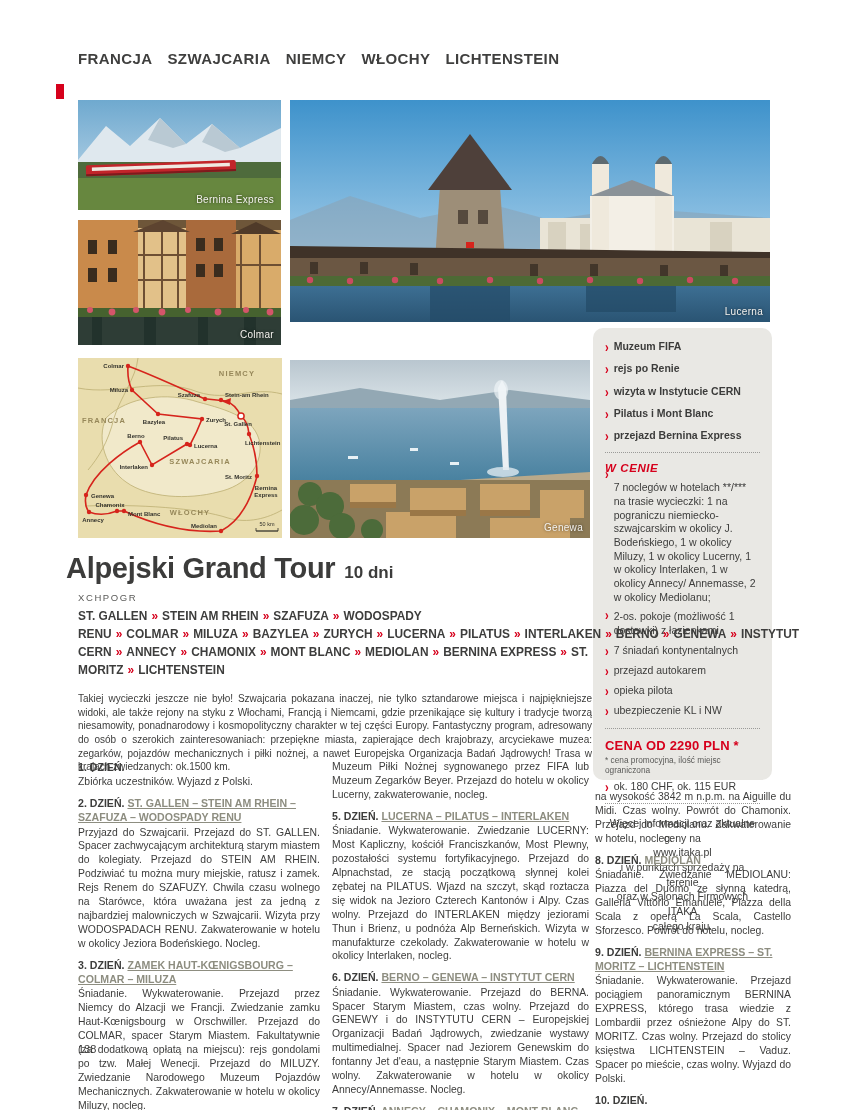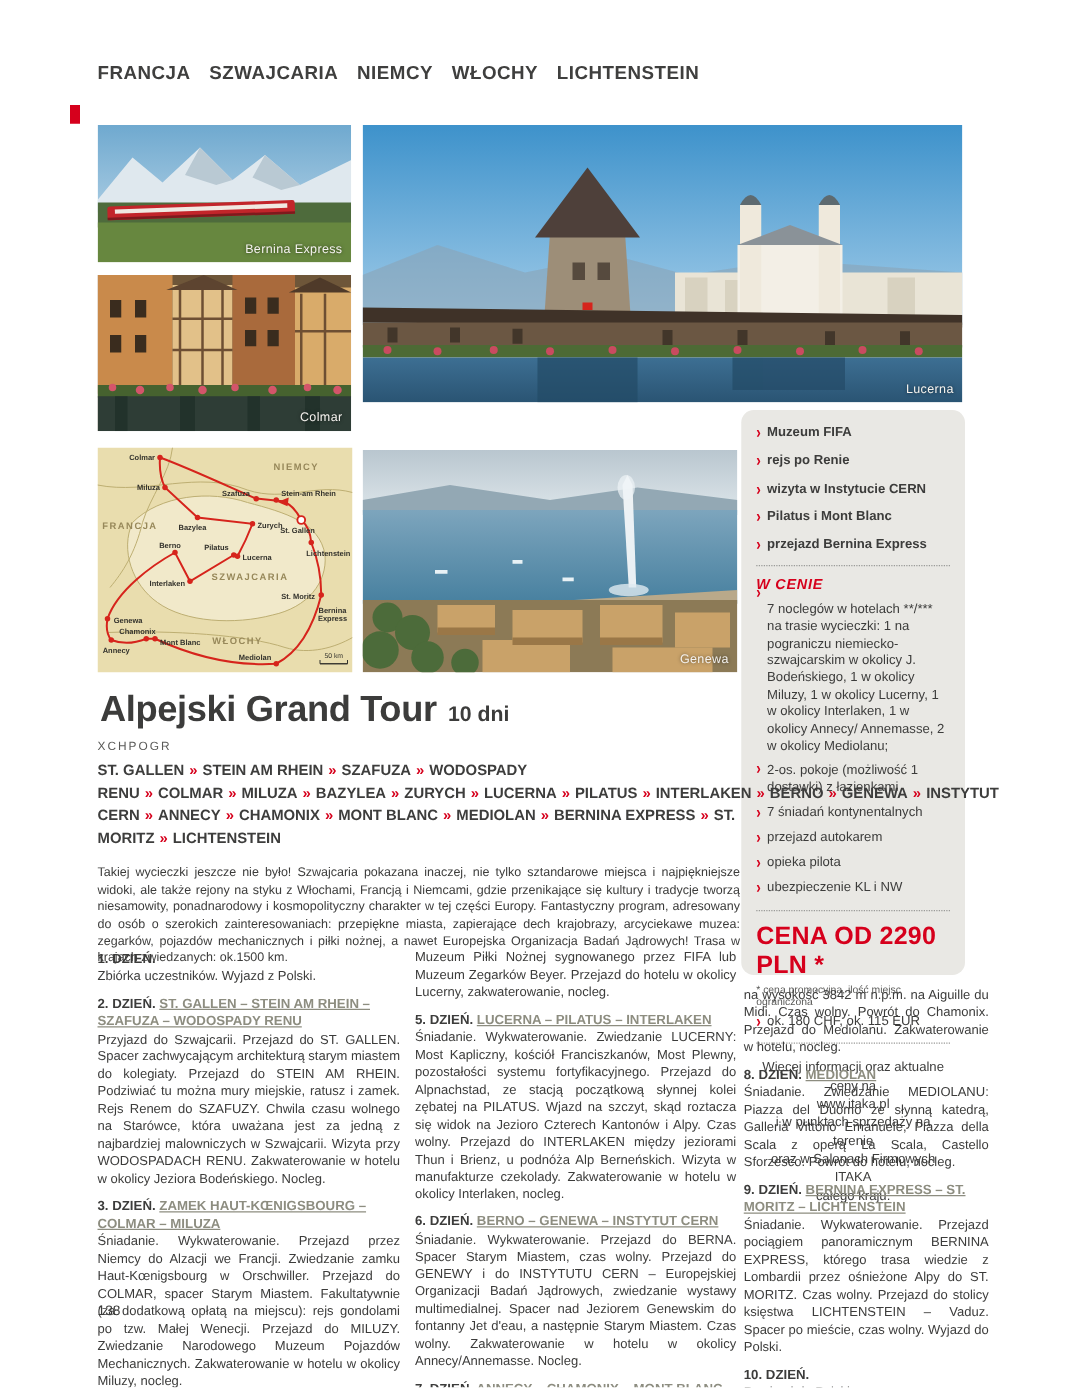--- a/index.html
+++ b/index.html
@@ -21,26 +21,26 @@
   .map-country{font-size:7.5px;font-weight:bold;fill:#97885a;letter-spacing:1.2px;}
   .map-scale{font-size:5.5px;fill:#33322c;}
   
   .sidebar{position:absolute;left:593px;top:328px;width:179px;height:452px;background:#e9e8e4;
            border-radius:10px;box-sizing:border-box;padding:12px 12px 8px;}
   .chev-item{display:flex;gap:5px;margin-bottom:6px;font-size:10.5px;line-height:1.3;}
   .chev{color:#d6001c;font-weight:bold;font-size:11px;flex:0 0 auto;transform:scaleY(1.25);}
   .hl .chev-item{font-weight:bold;margin-bottom:8px;}
   .dotted{border:0;border-top:1px dotted #9a9a98;margin:9px 0;}
   .wcenie-h{color:#d6001c;font-weight:bold;font-size:11.5px;letter-spacing:.6px;margin:1px 0 7px;font-style:italic;}
-  .price-h{color:#d6001c;font-weight:bold;font-size:20px;letter-spacing:.2px;margin:2px 0 2px;}
+  .price-h{color:#d6001c;font-weight:bold;font-size:13px;letter-spacing:.2px;margin:2px 0 2px;}
   .price-note{font-size:8.3px;color:#5a5a58;margin:0 0 5px;}
   .fees-lines div{line-height:1.3;}
   .info-block{font-size:10.5px;text-align:center;line-height:1.4;margin-top:12px;}
   
-  .tour-title{position:absolute;left:80px;top:552px;font-size:29px;font-weight:bold;
+  .tour-title{position:absolute;left:66px;top:552px;font-size:29px;font-weight:bold;
               color:#3c3c3b;letter-spacing:-.3px;}
   .tour-title .dni{font-size:17px;margin-left:9px;letter-spacing:0;}
   .tour-code{position:absolute;left:78px;top:592px;font-size:9.5px;color:#5a5a58;letter-spacing:1.6px;}
   .route-line{position:absolute;left:78px;top:608px;width:514px;font-size:11.9px;font-weight:bold;
               color:#3d3d3c;line-height:1.5;}
   .route-line .sep{color:#d6001c;margin:0 4px;}
   .tour-desc{position:absolute;left:78px;top:692px;width:514px;font-size:10px;
              line-height:1.37;text-align:justify;}
   
   .itin-col{position:absolute;font-size:10.4px;line-height:1.34;text-align:justify;}

